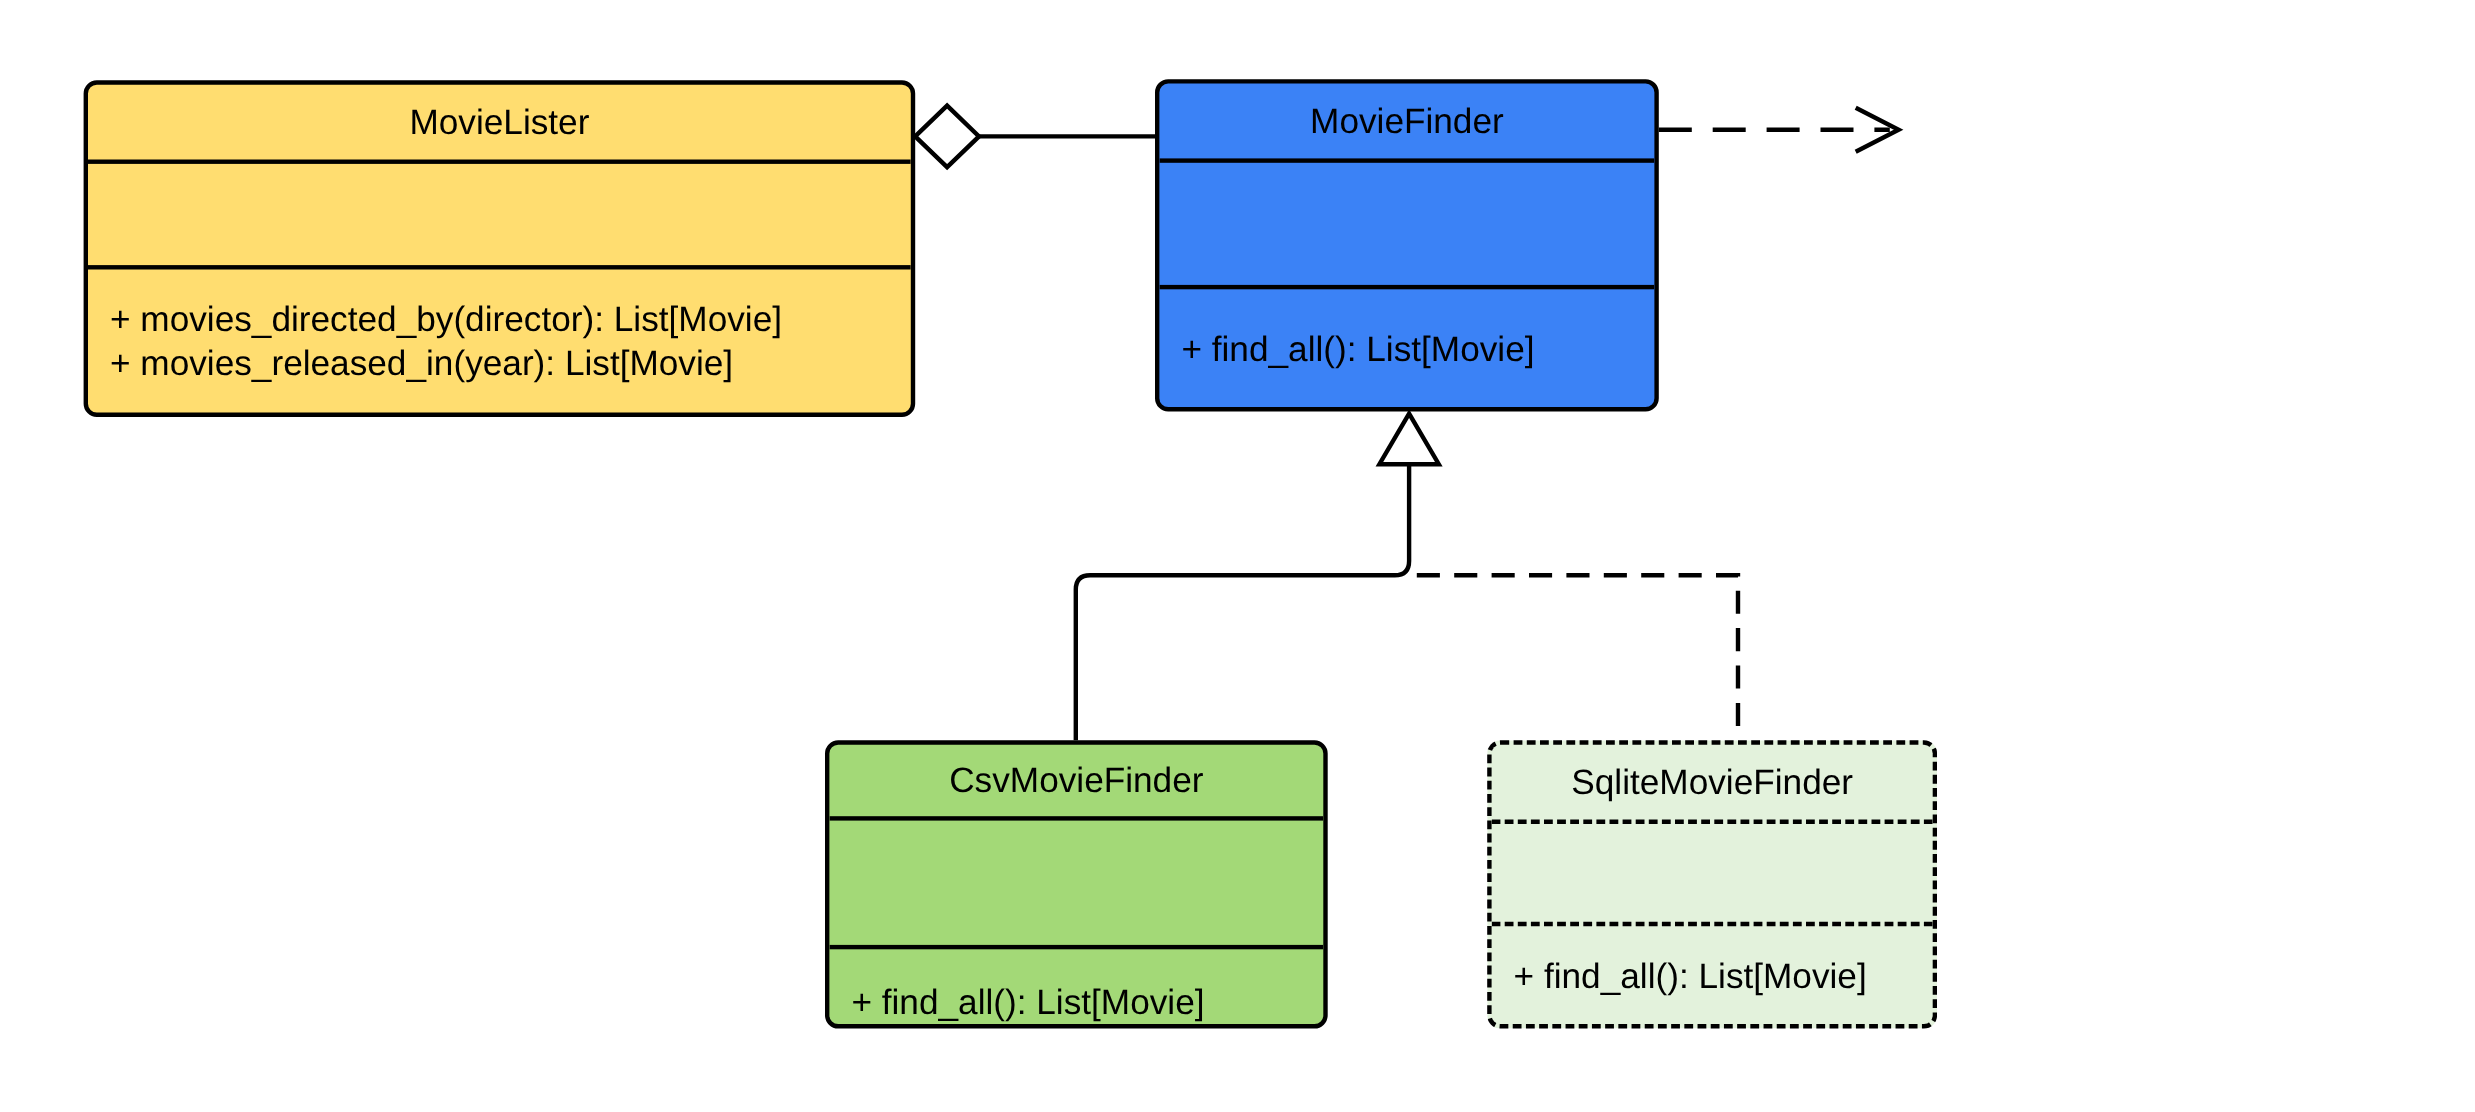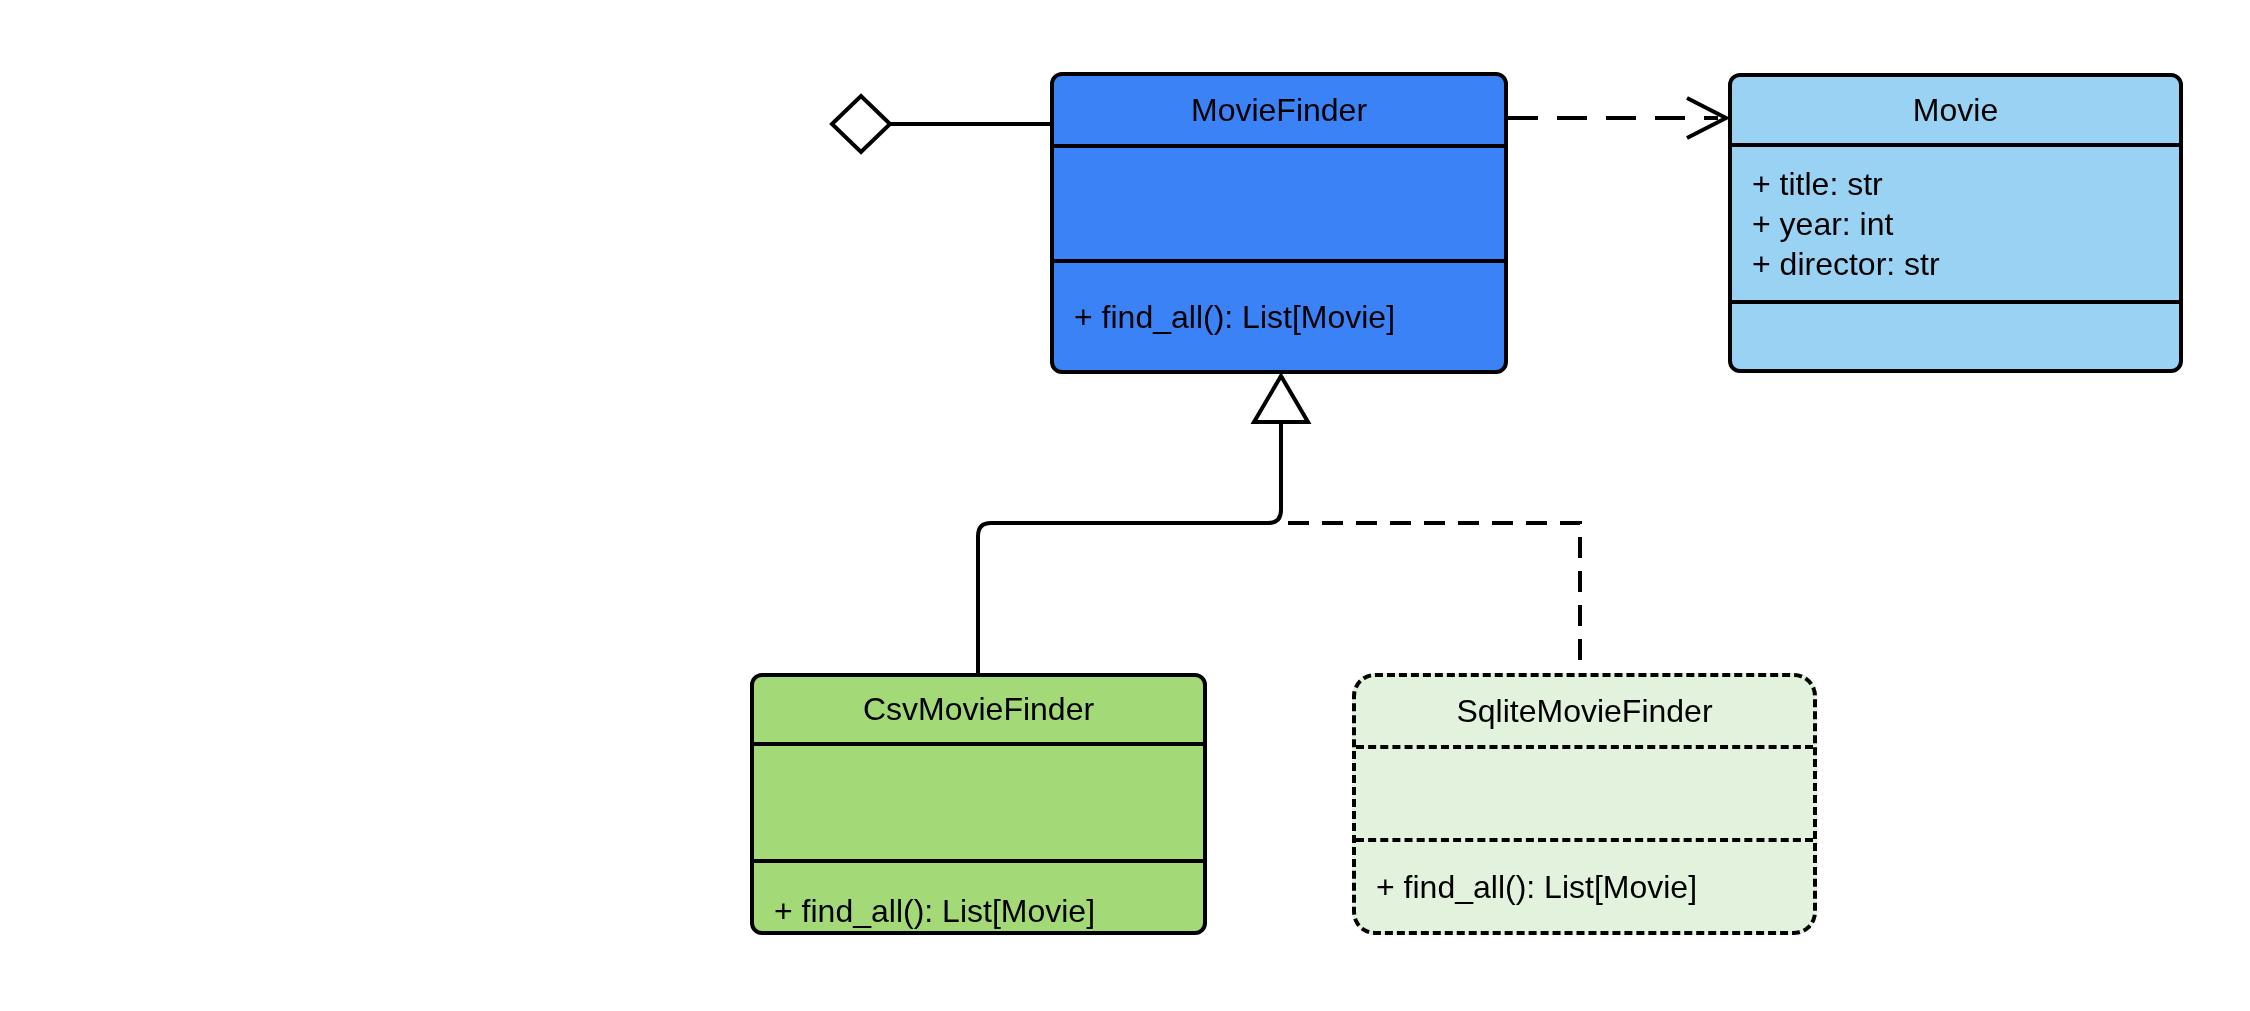--- a/index.html
+++ b/index.html
@@ -66,54 +66,53 @@
       <polyline points="1687,98 1726,118 1687,138" fill="none" stroke-width="4"></polyline>
     </g>
 
     <g>
       <polygon points="1281,376 1254,422 1308,422" fill="#ffffff" stroke-width="4"></polygon>
       <path d="M 1281 422 L 1281 510 Q 1281 523 1268 523 L 991 523 Q 978 523 978 536 L 978 673" stroke-width="4" stroke-linejoin="round"></path>
       <path d="M 1288 523 L 1580 523 L 1580 673" stroke-width="4" stroke-dasharray="21 13"></path>
     </g>
   </svg>
 
+  <div class="class-box" style="left: 76px; top: 73px; width: 756px; height: 306px; background-color: rgb(255, 221, 112);">
+    <div class="compartment with-divider" style="height:72px">
+      <div class="class-title">MovieLister</div>
+    </div>
+    <div class="compartment with-divider" style="height:96px"></div>
+    <div class="compartment last">
+      <div class="member">+ movies_directed_by(director): List[Movie]</div>
+      <div class="member">+ movies_released_in(year): List[Movie]</div>
+    </div>
+  </div>
 
   <div class="class-box" style="left: 1050px; top: 72px; width: 458px; height: 302px; background-color: #3b82f6;">
     <div class="compartment with-divider" style="height:72px">
       <div class="class-title">MovieFinder</div>
     </div>
     <div class="compartment with-divider" style="height:115px"></div>
     <div class="compartment last">
       <div class="member">+ find_all(): List[Movie]</div>
     </div>
   </div>
 
-  <div class="class-box" style="left: 1728px; top: 73px; width: 455px; height: 300px; background-color: rgb(153, 210, 242);">
-    <div class="compartment with-divider" style="height:70px">
-      <div class="class-title">Movie</div>
-    </div>
-    <div class="compartment with-divider" style="height:157px">
-      <div class="member">+ title: str</div>
-      <div class="member">+ year: int</div>
-      <div class="member">+ director: str</div>
-    </div>
-    <div class="compartment last"></div>
-  </div>
 
   <div class="class-box" style="left: 750px; top: 673px; width: 457px; height: 262px; background-color: rgb(163, 217, 119); gap: 28px;">
     <div class="compartment with-divider" style="height:72px">
       <div class="class-title">CsvMovieFinder</div>
     </div>
     <div class="compartment with-divider" style="height:93px"></div>
     <div class="compartment last">
       <div class="member">+ find_all(): List[Movie]</div>
     </div>
   </div>
 
-  <div class="class-box dashed" style="left: 1352px; top: 673px; width: 465px; height: 262px; background-color: rgb(227, 242, 220); border-radius: 23px;">
+  <div class="class-box dashed" style="left: 1352px; top: 673px; width: 409px; height: 262px; background-color: rgb(227, 242, 220);">
     <div class="compartment with-divider" style="height:72px">
       <div class="class-title">SqliteMovieFinder</div>
     </div>
     <div class="compartment with-divider" style="height:93px"></div>
     <div class="compartment last">
       <div class="member">+ find_all(): List[Movie]</div>
     </div>
   </div>
 
 </div>

